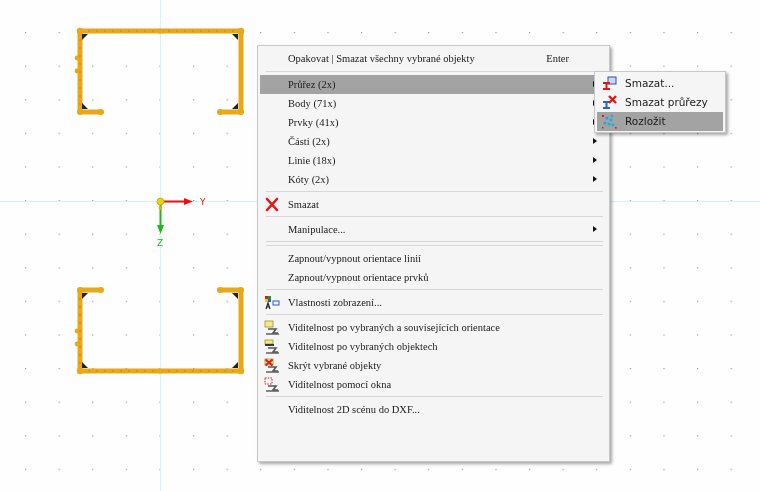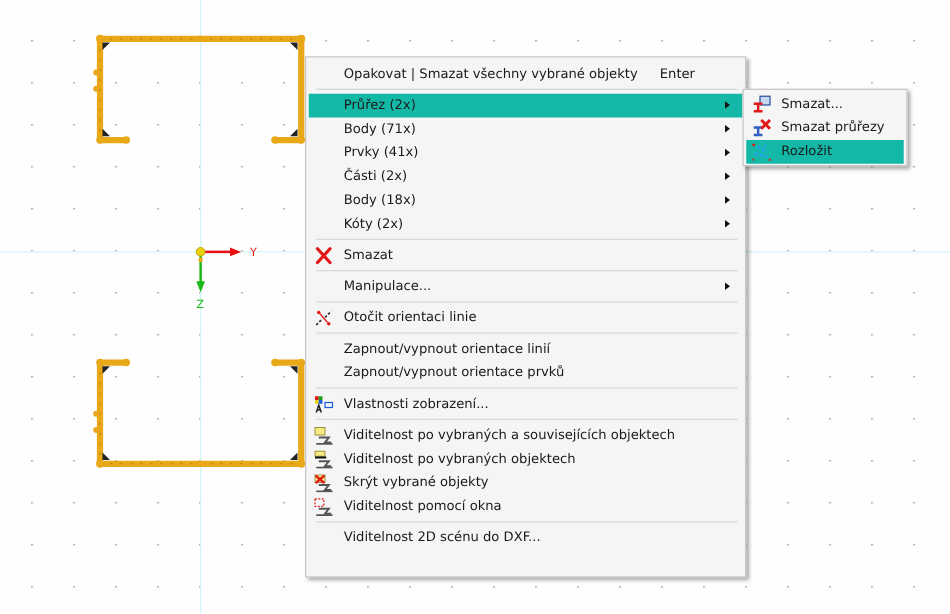--- a/index.html
+++ b/index.html
@@ -13,21 +13,21 @@
     position:absolute; background:#f5f5f5;
     border:1px solid #c8c8c8;
     box-shadow:2px 2px 3px rgba(0,0,0,0.35);
     font-size:10.5px; color:#1a1a1a;
   }
   .mi {
     position:relative; height:19px; line-height:19px;
     padding-left:28px; white-space:nowrap; cursor:default;
     margin:0 2px;
   }
-  .mi.hl { background:#14b8a6; }
+  .mi.hl { background:#a3a3a3; }
   .mi .ico { position:absolute; left:4px; top:2px; width:16px; height:15px; }
   .mi .arrow {
     position:absolute; right:10px; top:6px; width:0; height:0;
     border-top:3.5px solid transparent; border-bottom:3.5px solid transparent;
     border-left:4px solid #111;
   }
   .mi .shortcut { position:absolute; right:38px; top:0; }
   .sep { height:1px; background:#d7d7d7; margin:2px 6px 3px 8px; }
 </style>
 </head>
@@ -93,21 +93,21 @@
     <path d="M184,198 L193,201.5 L184,205 Z" fill="#e81010"></path>
     <line x1="160.5" y1="204" x2="160.5" y2="227" stroke="#1aba1a" stroke-width="2"></line>
     <path d="M157,225 L160.5,234 L164,225 Z" fill="#1aba1a"></path>
     <circle cx="160.5" cy="201.5" r="3.5" fill="#e8d210" stroke="#c8a010" stroke-width="0.8"></circle>
     <circle cx="160.5" cy="208" r="1.8" fill="#e8a817"></circle>
     <text x="200" y="205" font-size="9" fill="#e81010" font-family="DejaVu Sans, sans-serif">Y</text>
     <text x="157" y="246" font-size="9" fill="#1aba1a" font-family="DejaVu Sans, sans-serif">Z</text>
   </g>
 </svg>
 
-<div class="menu" style="left:244px; top:45px; width:351px; height:412px; padding-top:3px;">
+<div class="menu" style="left:257px; top:45px; width:351px; height:412px; padding-top:3px;font-family:Liberation Serif, serif;">
   <div class="mi" style="height:20px; line-height:20px;">
     <span>Opakovat | Smazat všechny vybrané objekty</span>
     <span class="shortcut">Enter</span>
   </div>
   <div class="sep"></div>
 
   <div class="mi hl">
     <span>Průřez (2x)</span>
     <span class="arrow"></span>
   </div>
@@ -117,21 +117,21 @@
   </div>
   <div class="mi">
     <span>Prvky (41x)</span>
     <span class="arrow"></span>
   </div>
   <div class="mi">
     <span>Části (2x)</span>
     <span class="arrow"></span>
   </div>
   <div class="mi">
-    <span>Body (18x)</span>
+    <span>Linie (18x)</span>
     <span class="arrow"></span>
   </div>
   <div class="mi">
     <span>Kóty (2x)</span>
     <span class="arrow"></span>
   </div>
   <div class="sep"></div>
 
   <div class="mi">
     <svg class="ico" viewBox="0 0 16 15">
@@ -140,30 +140,20 @@
     <span>Smazat</span>
   </div>
   <div class="sep"></div>
 
   <div class="mi">
     <span>Manipulace...</span>
     <span class="arrow"></span>
   </div>
   <div class="sep"></div>
 
-  <div class="mi">
-    <svg class="ico" viewBox="0 0 16 15">
-      <path d="M2,13 L7,8" stroke="#333" stroke-width="1.4" stroke-dasharray="2 1.5"></path>
-      <path d="M9,7 L14,2" stroke="#333" stroke-width="1.4" stroke-dasharray="2 1.5"></path>
-      <circle cx="4" cy="3" r="1.4" fill="#e01818"></circle>
-        <circle cx="12" cy="12" r="1.4" fill="#e01818"></circle>
-      <path d="M5,4 L11,11" stroke="#e01818" stroke-width="1"></path>
-    </svg>
-    <span>Otočit orientaci linie</span>
-  </div>
   <div class="sep"></div>
 
   <div class="mi">
     <span>Zapnout/vypnout orientace linií</span>
   </div>
   <div class="mi">
     <span>Zapnout/vypnout orientace prvků</span>
   </div>
   <div class="sep"></div>
 
@@ -179,21 +169,21 @@
     <span>Vlastnosti zobrazení...</span>
   </div>
   <div class="sep"></div>
 
   <div class="mi">
     <svg class="ico" viewBox="0 0 16 15">
       <rect x="1" y="1" width="8" height="6" fill="#f4ec80" stroke="#9a9040" stroke-width="0.8"></rect>
       <path d="M4,9 L12,9 L9,13 L14,13" stroke="#555" stroke-width="1.6" fill="none"></path>
       <path d="M2,14 L15,14" stroke="#555" stroke-width="1.4"></path>
     </svg>
-    <span>Viditelnost po vybraných a souvisejících objektech</span>
+    <span>Viditelnost po vybraných a souvisejících orientace</span>
   </div>
   <div class="mi">
     <svg class="ico" viewBox="0 0 16 15">
       <rect x="1" y="1" width="8" height="4" fill="#f4ec80" stroke="#9a9040" stroke-width="0.8"></rect>
       <path d="M1,6 L10,6" stroke="#111" stroke-width="1.6"></path>
       <path d="M4,9 L12,9 L9,13 L14,13" stroke="#555" stroke-width="1.6" fill="none"></path>
       <path d="M2,14 L15,14" stroke="#555" stroke-width="1.4"></path>
     </svg>
     <span>Viditelnost po vybraných objektech</span>
   </div>

